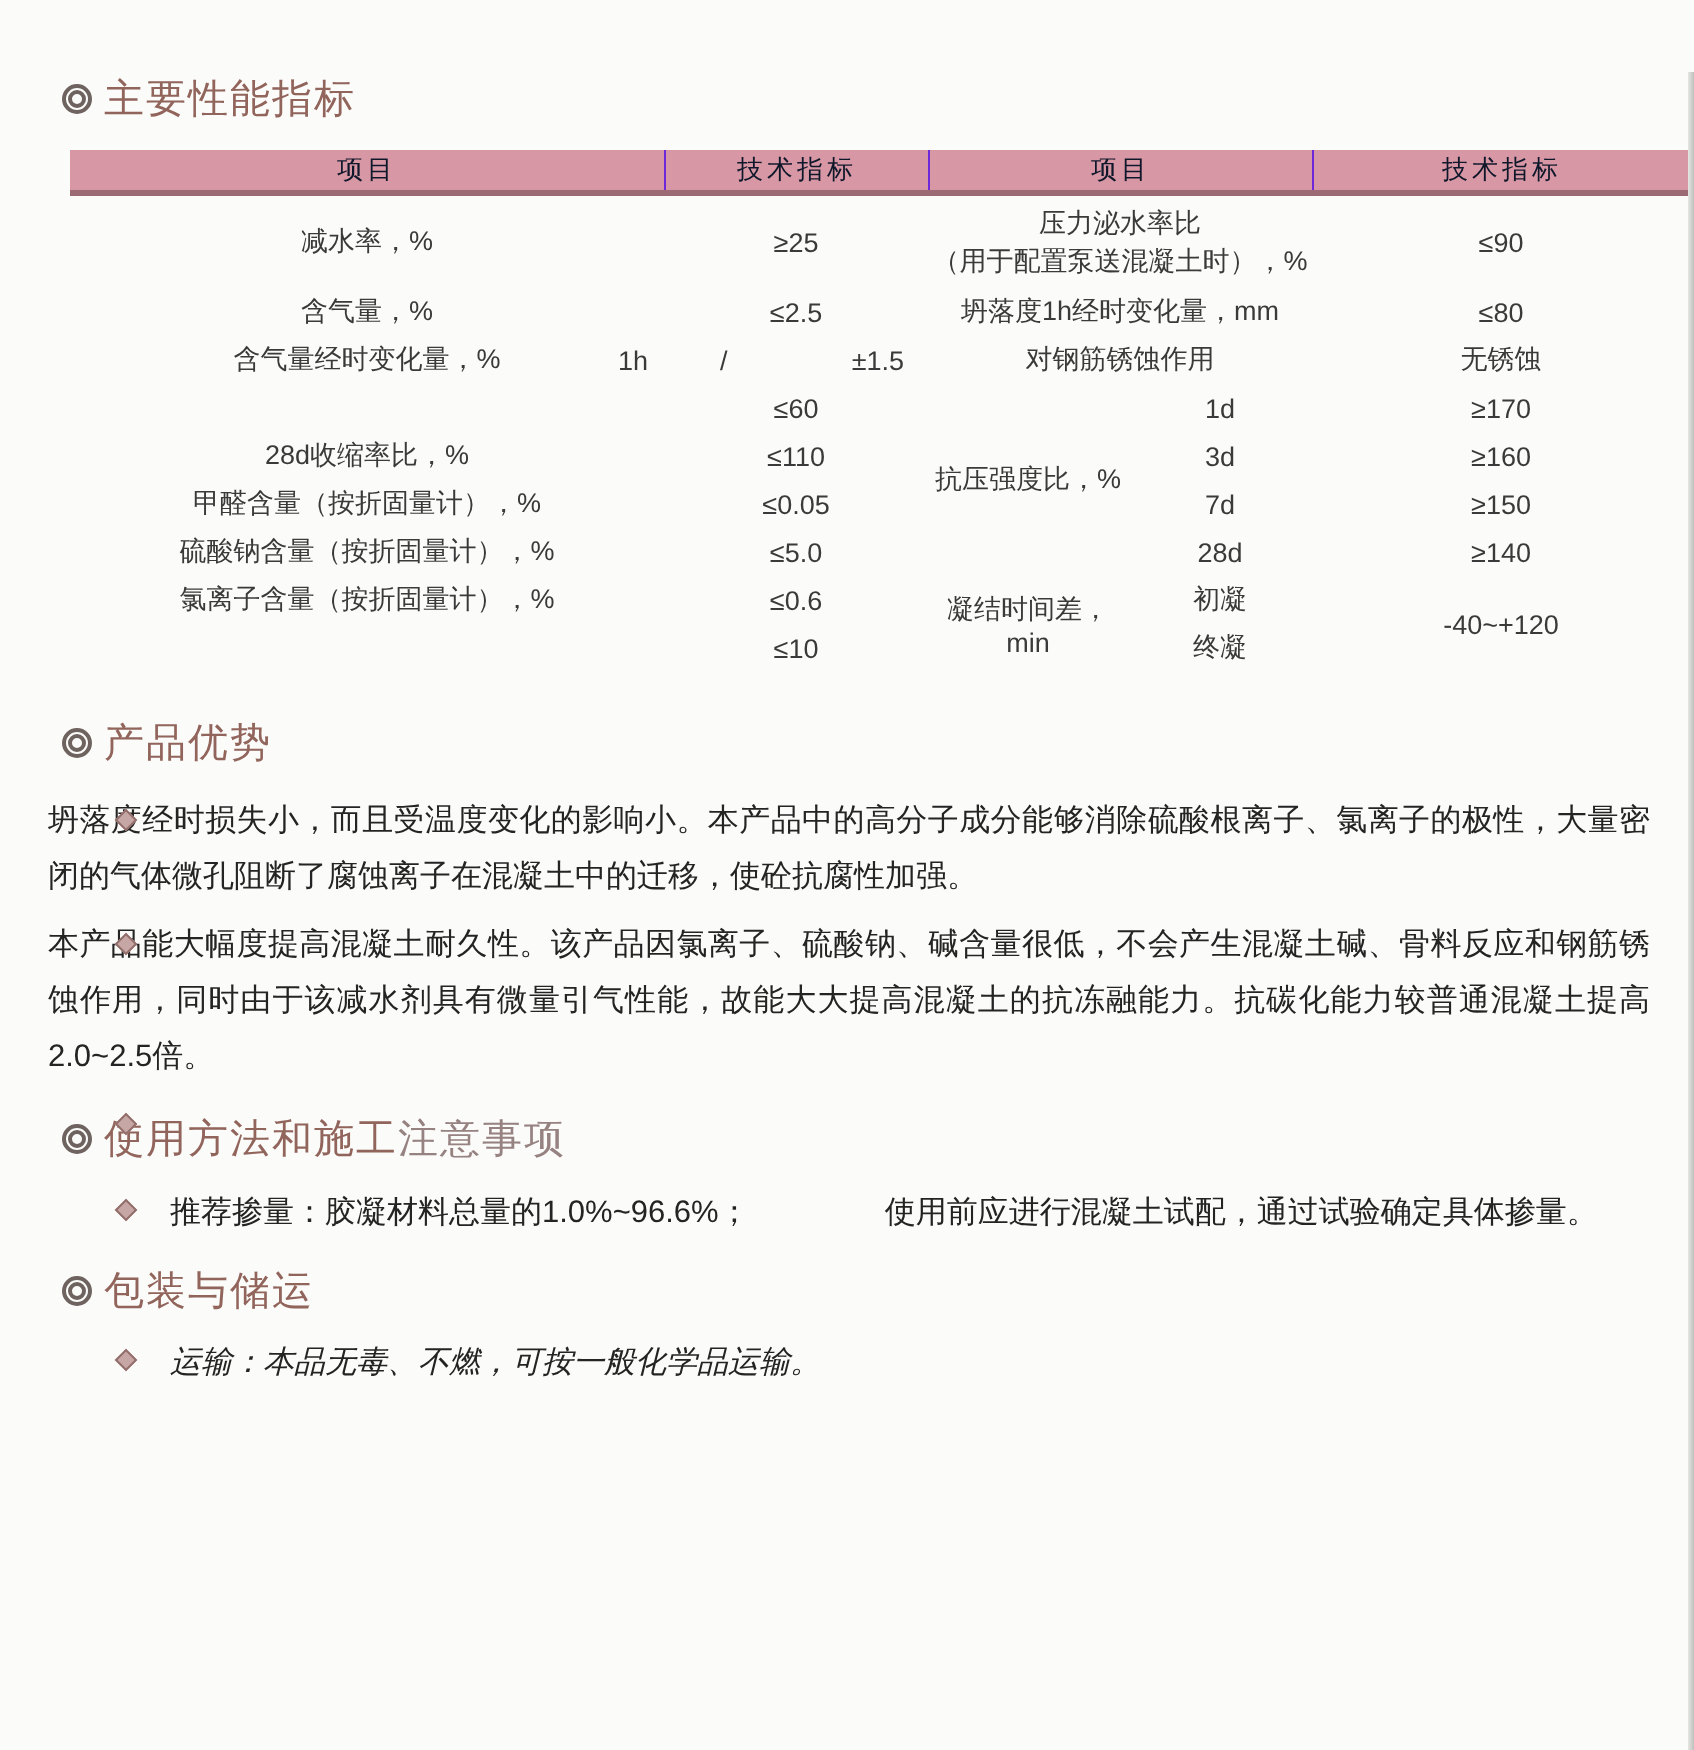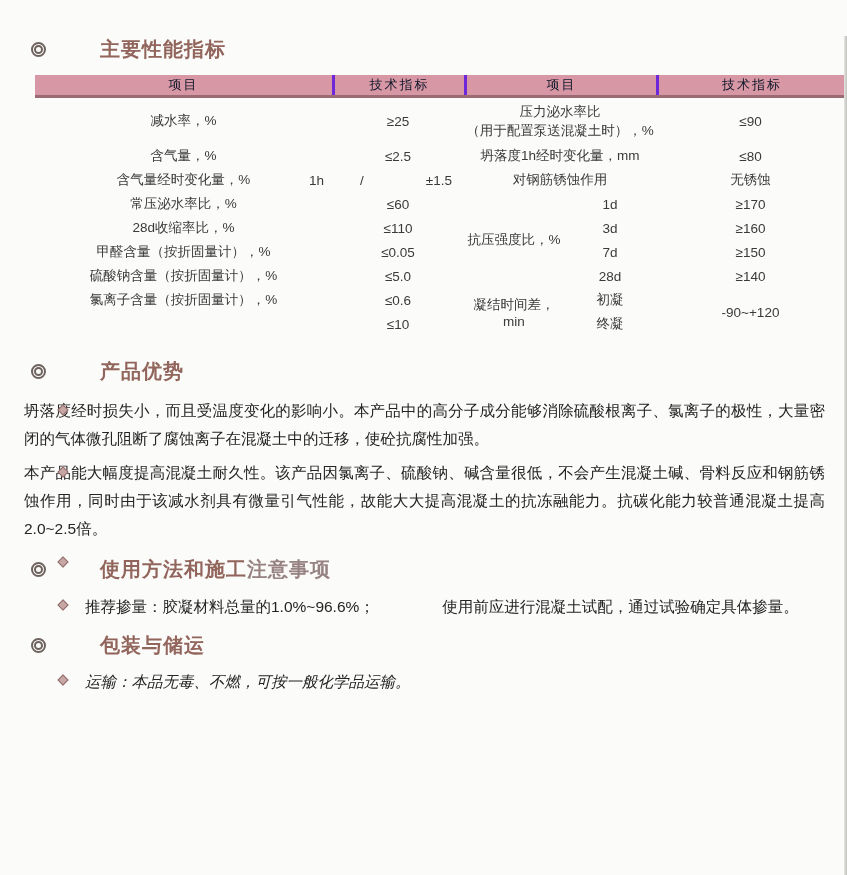--- a/index.html
+++ b/index.html
@@ -16,34 +16,34 @@
 
   
   .intro { margin:31px 26px 0 30px; font-size:15px; line-height:23px;
     color:#1f1f1f; text-align:justify; text-indent:69px; }
 
   
   .sec { display:flex; align-items:center; margin-left:31px; }
   .ring { width:15px; height:15px; border:2px solid #6e635e; border-radius:50%;
     display:flex; align-items:center; justify-content:center; margin-right:6px; flex:none; }
   .ring::after { content:""; width:5px; height:5px; border:2px solid #6e635e; border-radius:50%; }
-  .sec-title { font-size:20px; font-weight:bold; color:#92655c; letter-spacing:1px;margin-left:48px; }
+  .sec-title { font-size:20px; font-weight:normal; color:#92655c; letter-spacing:1px; }
   .sec-title .faded { color:#968280; }
   .sec-perf { margin-top:36px; }
   .sec-adv  { margin-top:22px; }
   .sec-use  { margin-top:13px; }
   .sec-pack { margin-top:11px; }
 
   
   .perf-table { margin:12px 0 0 35px; width:810px; }
   .thead { display:grid; grid-template-columns:297px 132px 192px 189px;
     height:23px; background:#d897a4; border-bottom:3px solid #9c6a72; }
   .th { display:flex; align-items:center; justify-content:center;
     color:#0f172a; font-size:13px; letter-spacing:2px; }
-  .th + .th { border-left:3px solid #6d28d9; }
+  .th + .th { border-left:1px solid #6d28d9; }
   .tbody { display:grid; grid-template-columns:297px 132px 100px 92px 189px;
     grid-template-rows:46px repeat(8,24px); font-size:13.5px; color:#3a3a3a; }
   .td { display:flex; align-items:center; justify-content:center; text-align:center; }
   .td.twoline { flex-direction:column; line-height:19px; justify-content:center; }
   .td.rel { position:relative;text-align:right; }
   .sub-1h { position:absolute; right:8px; }
   .td.split { justify-content:space-between; padding:0 12px 0 28px; }
 
   
   .bullet-item { position:relative; padding-left:85px; padding-right:22px;
@@ -83,21 +83,20 @@
       <div class="td" style="grid-column:1;grid-row:2">含气量，%</div>
       <div class="td" style="grid-column:2;grid-row:2">≤2.5</div>
       <div class="td rel" style="grid-column:1;grid-row:3">
         <span>含气量经时变化量，%</span>
         <span class="sub-1h">1h</span>
       </div>
       <div class="td split" style="grid-column:2;grid-row:3">
         <span>/</span>
         <span>±1.5</span>
       </div>
-      <div class="td" style="grid-column:1;grid-row:4">常压泌水率比，%</div>
       <div class="td" style="grid-column:2;grid-row:4">≤60</div>
       <div class="td" style="grid-column:1;grid-row:5">28d收缩率比，%</div>
       <div class="td" style="grid-column:2;grid-row:5">≤110</div>
       <div class="td" style="grid-column:1;grid-row:6">甲醛含量（按折固量计），%</div>
       <div class="td" style="grid-column:2;grid-row:6">≤0.05</div>
       <div class="td" style="grid-column:1;grid-row:7">硫酸钠含量（按折固量计），%</div>
       <div class="td" style="grid-column:2;grid-row:7">≤5.0</div>
       <div class="td" style="grid-column:1;grid-row:8">氯离子含量（按折固量计），%</div>
       <div class="td" style="grid-column:2;grid-row:8">≤0.6</div>
       <div class="td" style="grid-column:2;grid-row:9">≤10</div>
@@ -118,21 +117,21 @@
       <div class="td" style="grid-column:4;grid-row:5">3d</div>
       <div class="td" style="grid-column:5;grid-row:5">≥160</div>
       <div class="td" style="grid-column:4;grid-row:6">7d</div>
       <div class="td" style="grid-column:5;grid-row:6">≥150</div>
       <div class="td" style="grid-column:4;grid-row:7">28d</div>
       <div class="td" style="grid-column:5;grid-row:7">≥140</div>
 
       <div class="td" style="grid-column:3;grid-row:8/10">凝结时间差，min</div>
       <div class="td" style="grid-column:4;grid-row:8">初凝</div>
       <div class="td" style="grid-column:4;grid-row:9">终凝</div>
-      <div class="td" style="grid-column:5;grid-row:8/10">-90~+120</div>
+      <div class="td" style="grid-column:5;grid-row:8/10">-40~+120</div>
     </div>
   </div>
 
   <div class="sec sec-adv">
     <span class="ring"></span>
     <span class="sec-title">产品优势</span>
   </div>
   <div class="adv-list">
     <div class="bullet-item">
       <span class="diamond"></span>

